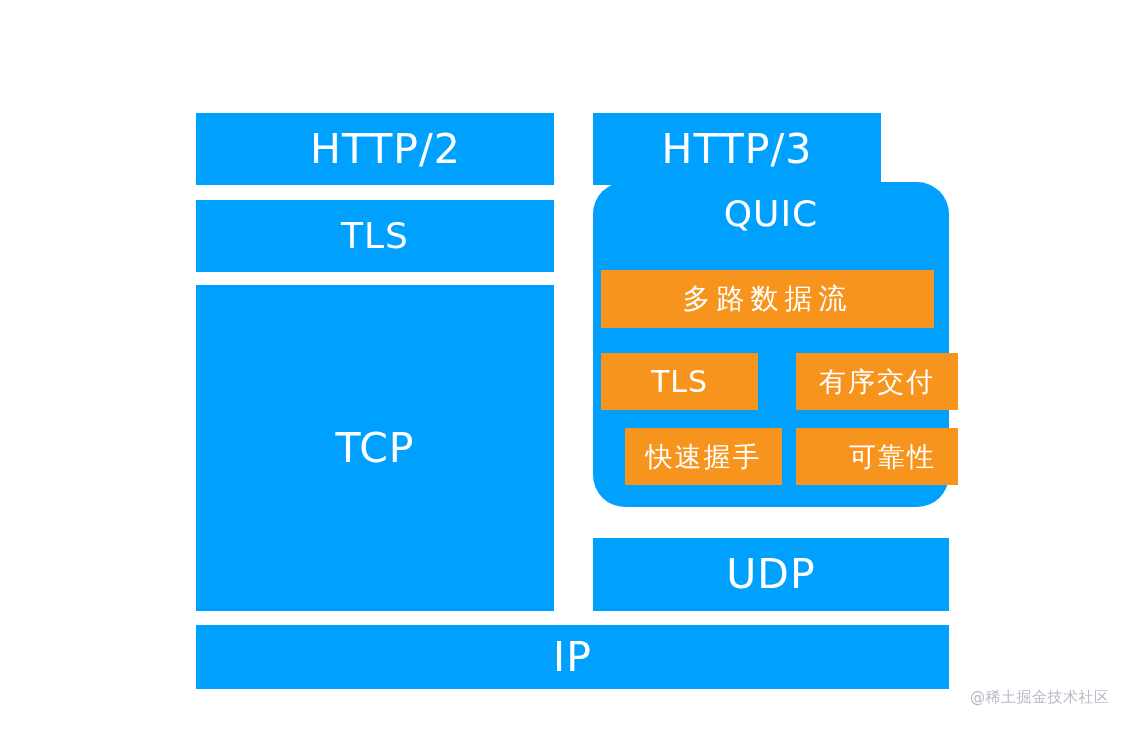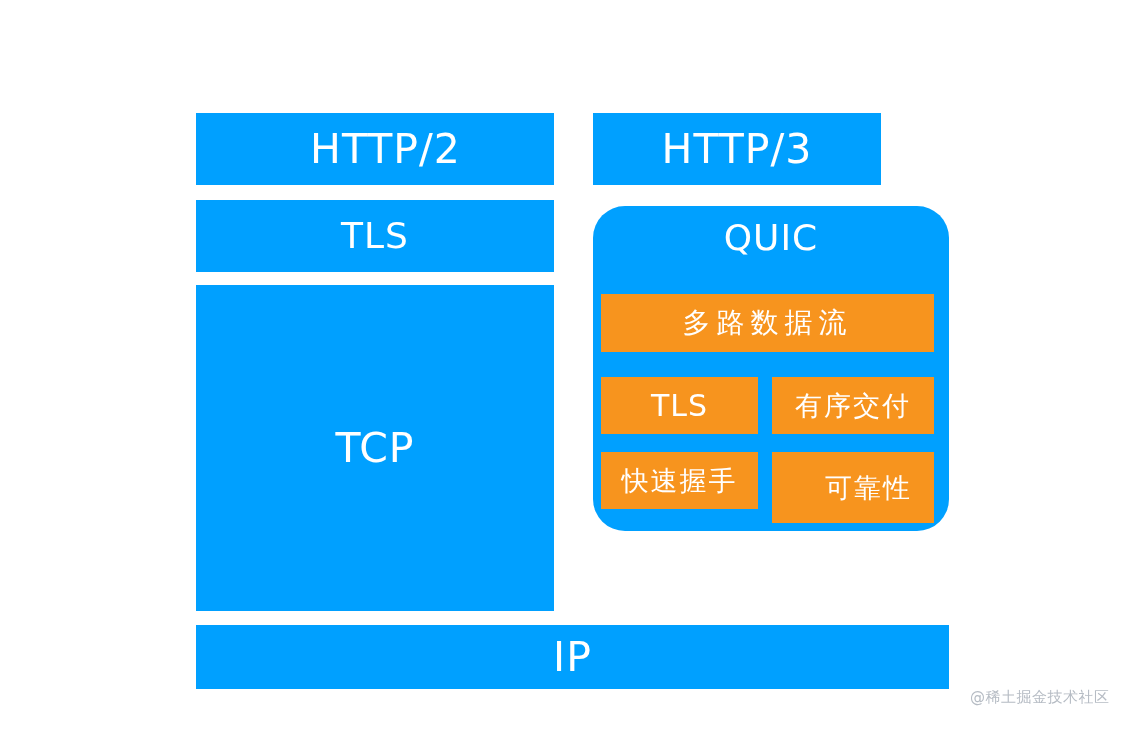--- a/index.html
+++ b/index.html
@@ -43,45 +43,46 @@
     font-size: 36px;
     letter-spacing: 1px;
   }
   .lbl-cjk-lg {
     font-size: 28px;
     letter-spacing: 6px;
   }
   .lbl-cjk {
     font-size: 27px;
     letter-spacing: 2px;
+    margin-left: 24px;
   }
   .lbl-sm {
     font-size: 30px;
     letter-spacing: 1px;
   }
   
   #http2   { left: 196px; top: 113px; width: 358px; height: 72px; padding-left: 21px; }
   #tls-left{ left: 196px; top: 200px; width: 358px; height: 72px; }
   #tcp     { left: 196px; top: 285px; width: 358px; height: 326px; }
   #http3   { left: 593px; top: 113px; width: 288px; height: 72px; }
-  #quic    { left: 593px; top: 206px; width: 356px; height: 325px;
+  #quic    { left: 593px; top: 182px; width: 356px; height: 325px;
              display: block; border-radius: 32px; }
   #quic-title {
     position: absolute;
     left: 0; top: 14px;
     width: 356px;
     text-align: center;
   }
   #udp     { left: 593px; top: 538px; width: 356px; height: 73px; }
   #ip      { left: 196px; top: 625px; width: 753px; height: 64px; }
   #multiplex { left: 8px;   top: 88px;  width: 333px; height: 58px; }
   #q-tls     { left: 8px;   top: 171px; width: 157px; height: 57px; }
   #q-ordered { left: 179px; top: 171px; width: 162px; height: 57px; }
   #q-hand    { left: 8px;   top: 246px; width: 157px; height: 57px; }
-  #q-rel     { left: 179px; top: 246px; width: 162px; height: 71px; padding-left: 31px; }
+  #q-rel     { left: 179px; top: 246px; width: 162px; height: 57px; padding-left: 31px; }
   #watermark {
     position: absolute;
     left: 958px;
     top: 688px;
     font-size: 15px;
     color: #b6bcc4;
     letter-spacing: 0.5px;
     white-space: nowrap;
     margin-left: 12px;
   }
@@ -107,18 +108,19 @@
 
     <div class="box orange lbl-sm" id="q-tls">TLS</div>
 
     <div class="box orange lbl-cjk" id="q-ordered">有序交付</div>
 
     <div class="box orange lbl-cjk" id="q-hand">快速握手</div>
 
     <div class="box orange lbl-cjk" id="q-rel">可靠性</div>
   </div>
 
+  <div class="box blue lbl-lg" id="udp">UDP</div>
 
   <div class="box blue lbl-lg" id="ip">IP</div>
 
   <div id="watermark">@稀土掘金技术社区</div>
 
 </div>
 
 </body></html>

